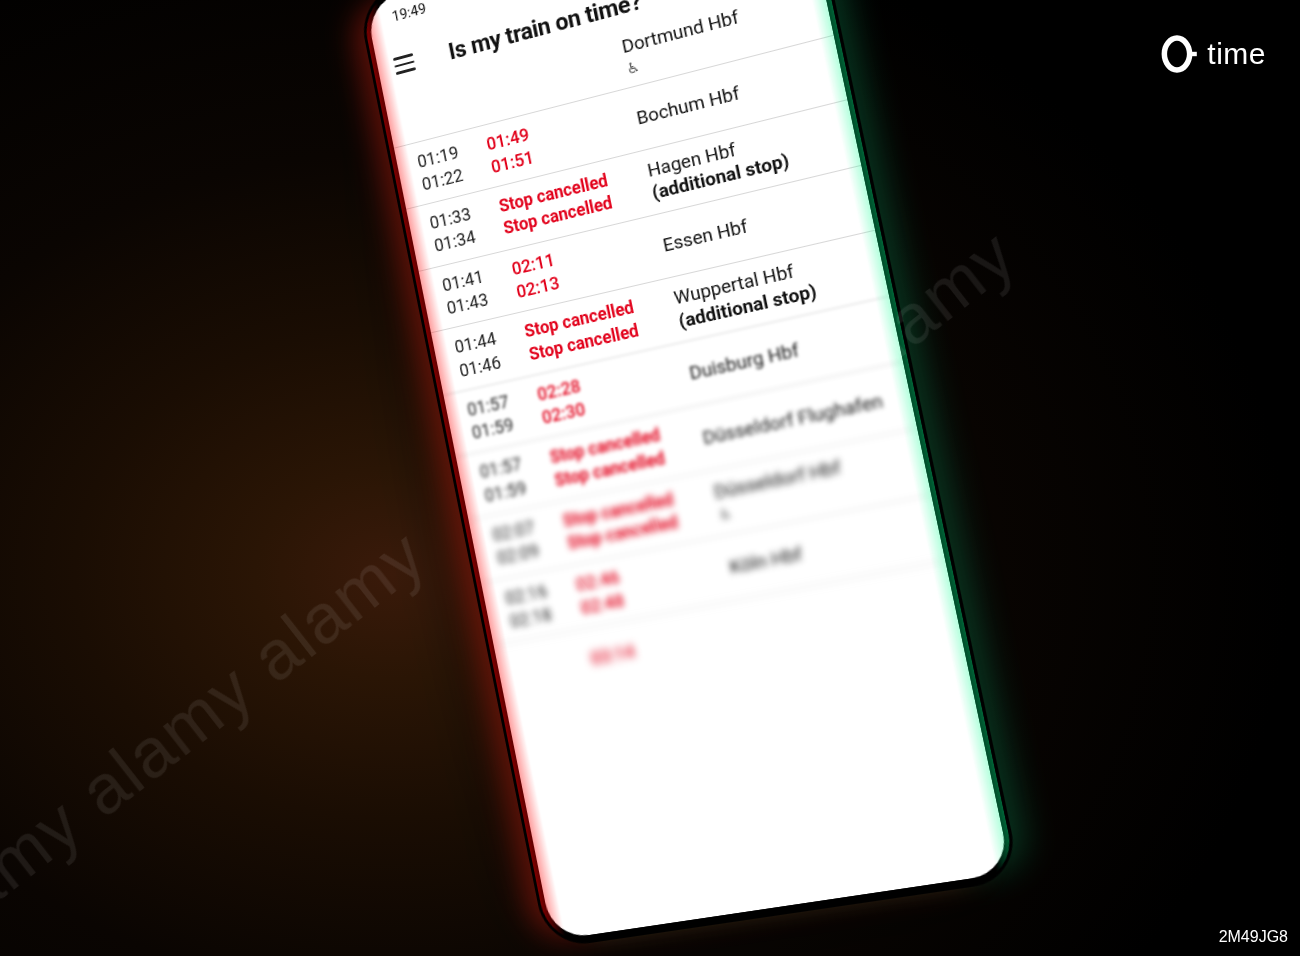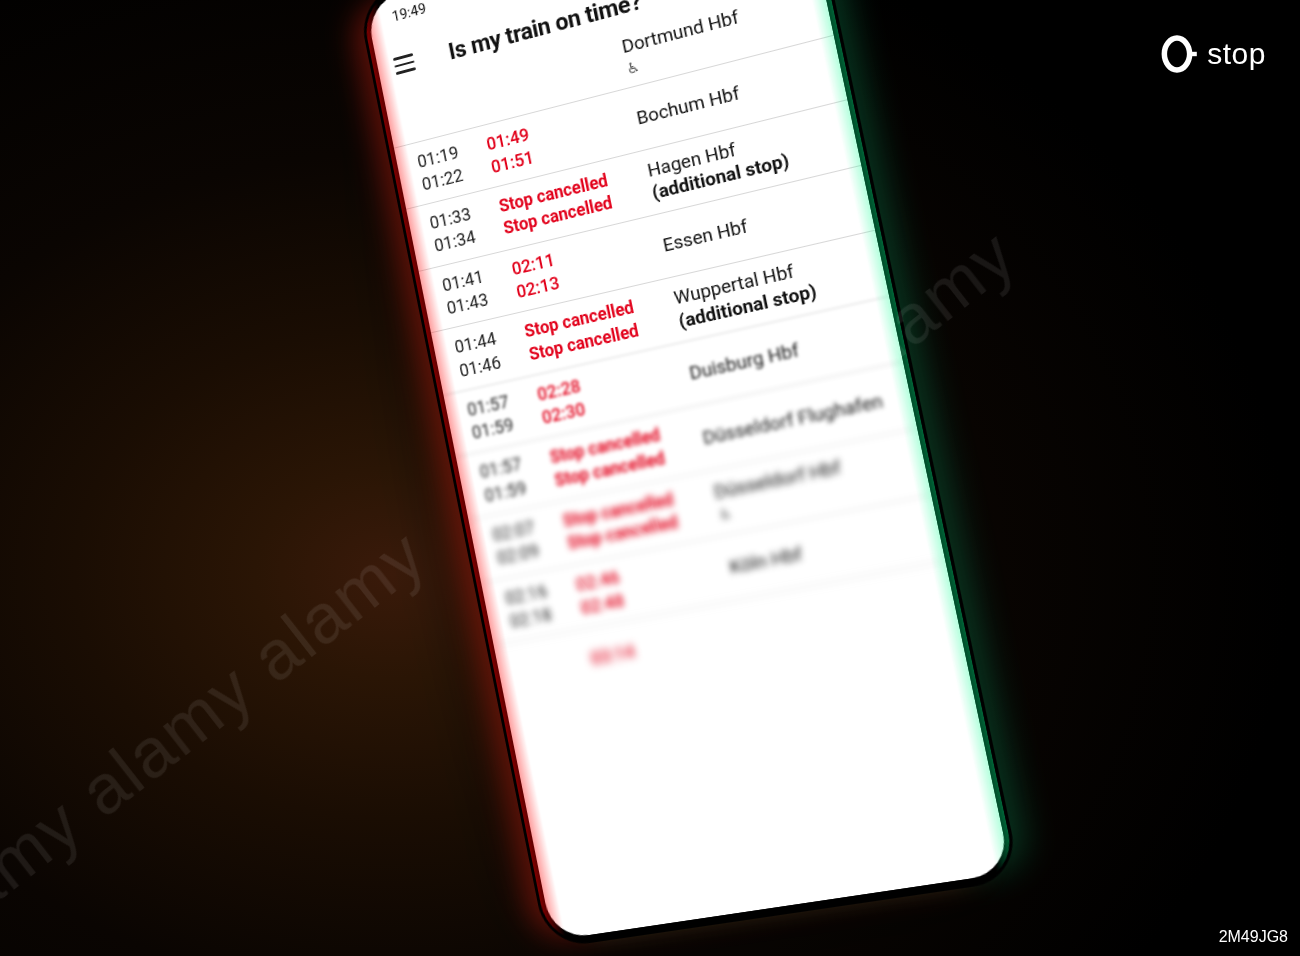--- a/index.html
+++ b/index.html
@@ -167,21 +167,21 @@
 
 <div class="watermark-diag wm-left">alamy    alamy    alamy</div>
 <div class="watermark-diag wm-right">alamy    alamy    alamy</div>
 
 <div class="watermark-logo">
   <svg viewBox="0 0 40 40">
     <path d="M20 3 C12 3 6 11 6 20 C6 29 12 37 20 37 C28 37 34 29 34 20 C34 11 28 3 20 3 Z
              M20 8 C25 8 29 14 29 20 C29 26 25 32 20 32 C15 32 11 26 11 20 C11 14 15 8 20 8 Z" fill="#fff" fill-rule="evenodd"></path>
     <rect x="30" y="18" width="8" height="4" fill="#fff"></rect>
   </svg>
-  <span>stop</span>
+  <span>time</span>
 </div>
 <div class="image-id">2M49JG8</div>
 
 <div class="phone-wrap">
   <div class="phone">
     <div class="bezel"></div>
 
     <div class="screen">
 
       <div class="status-bar blur-1">

